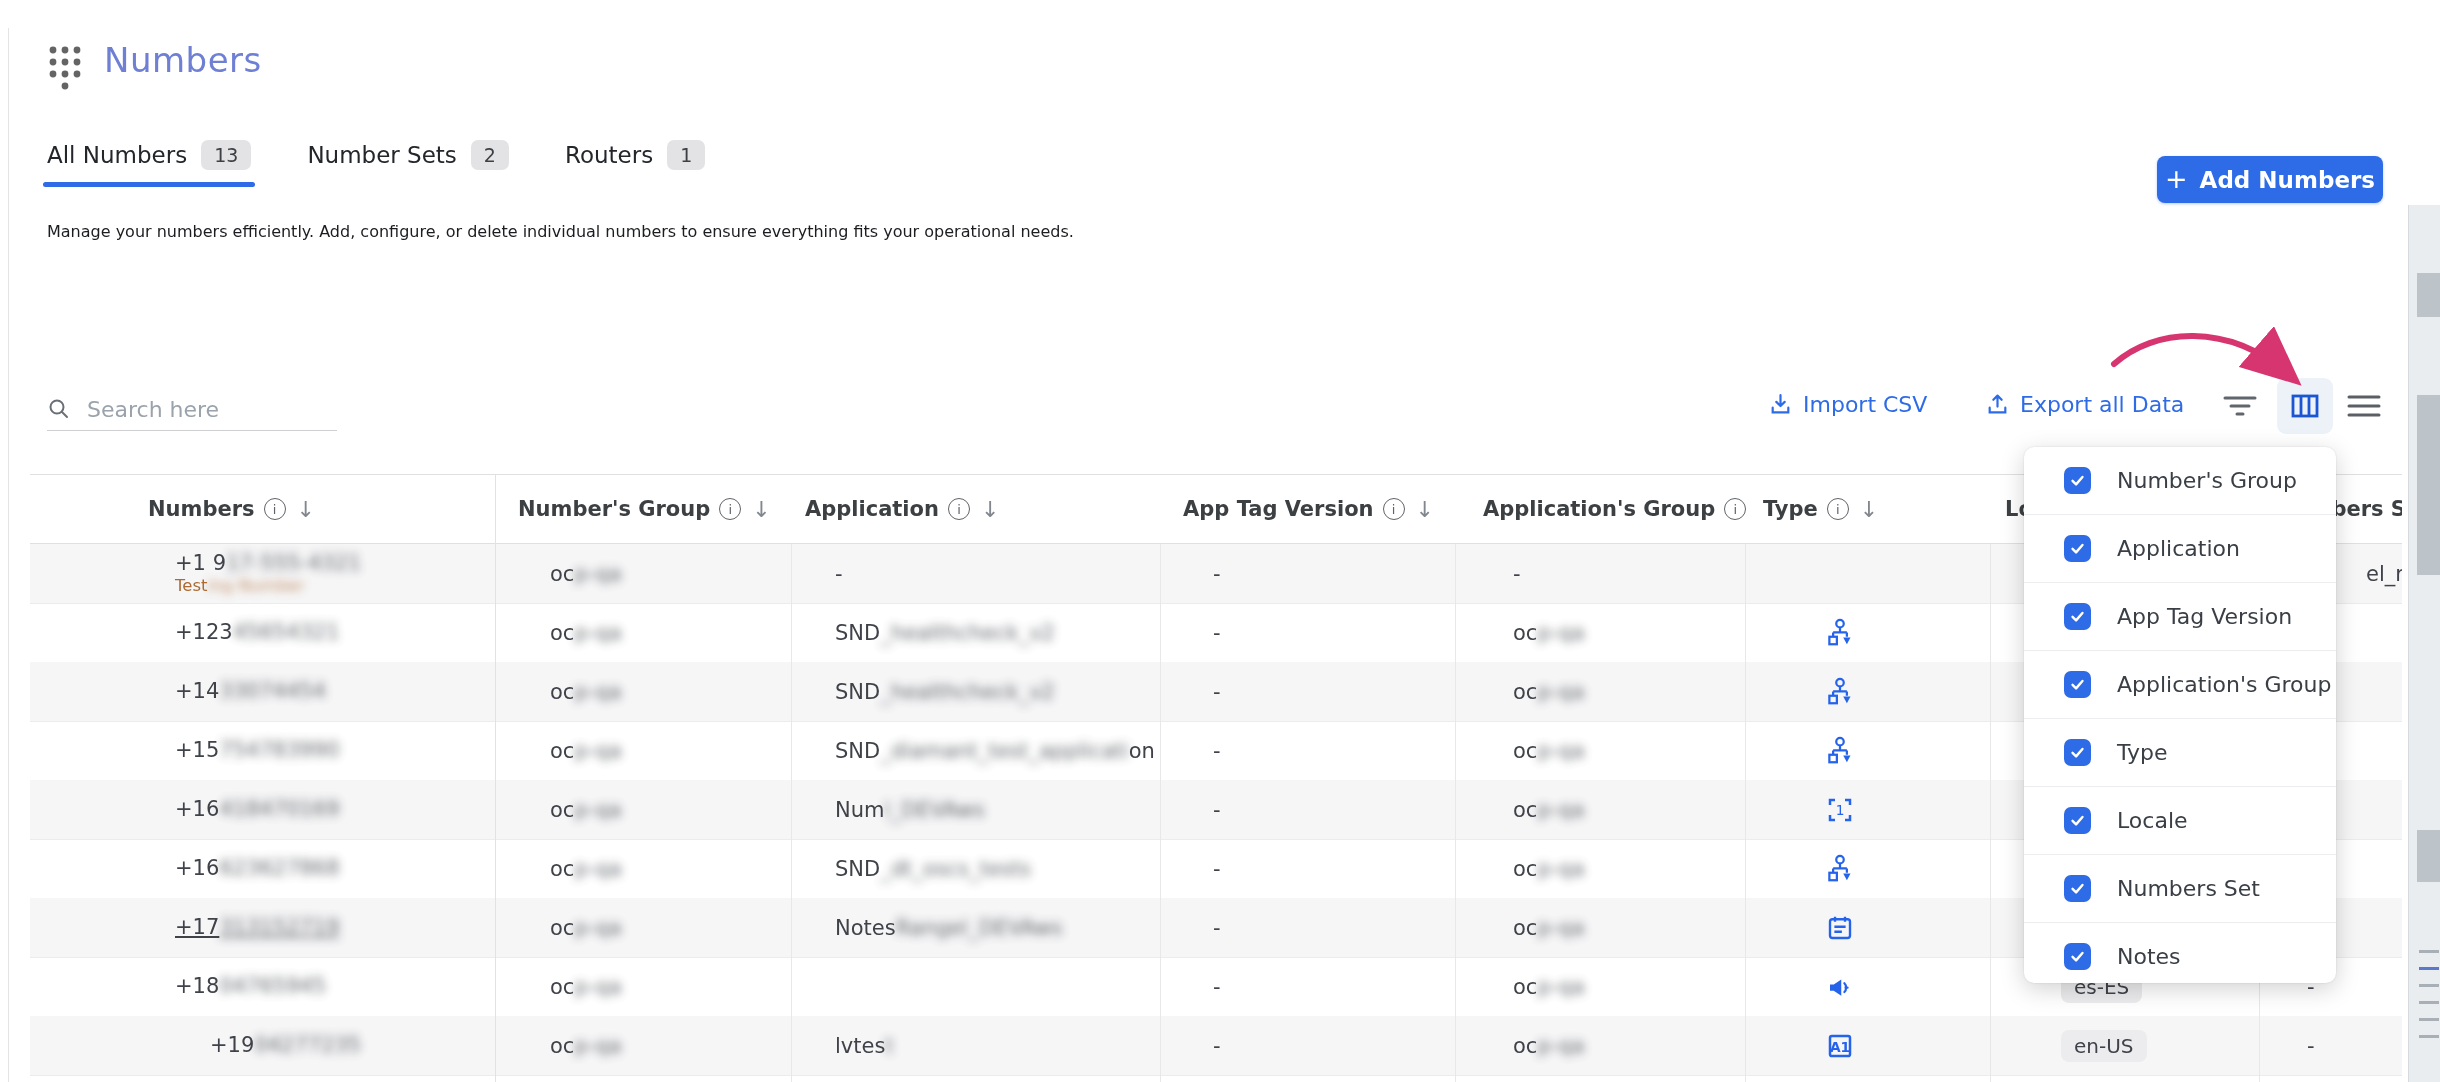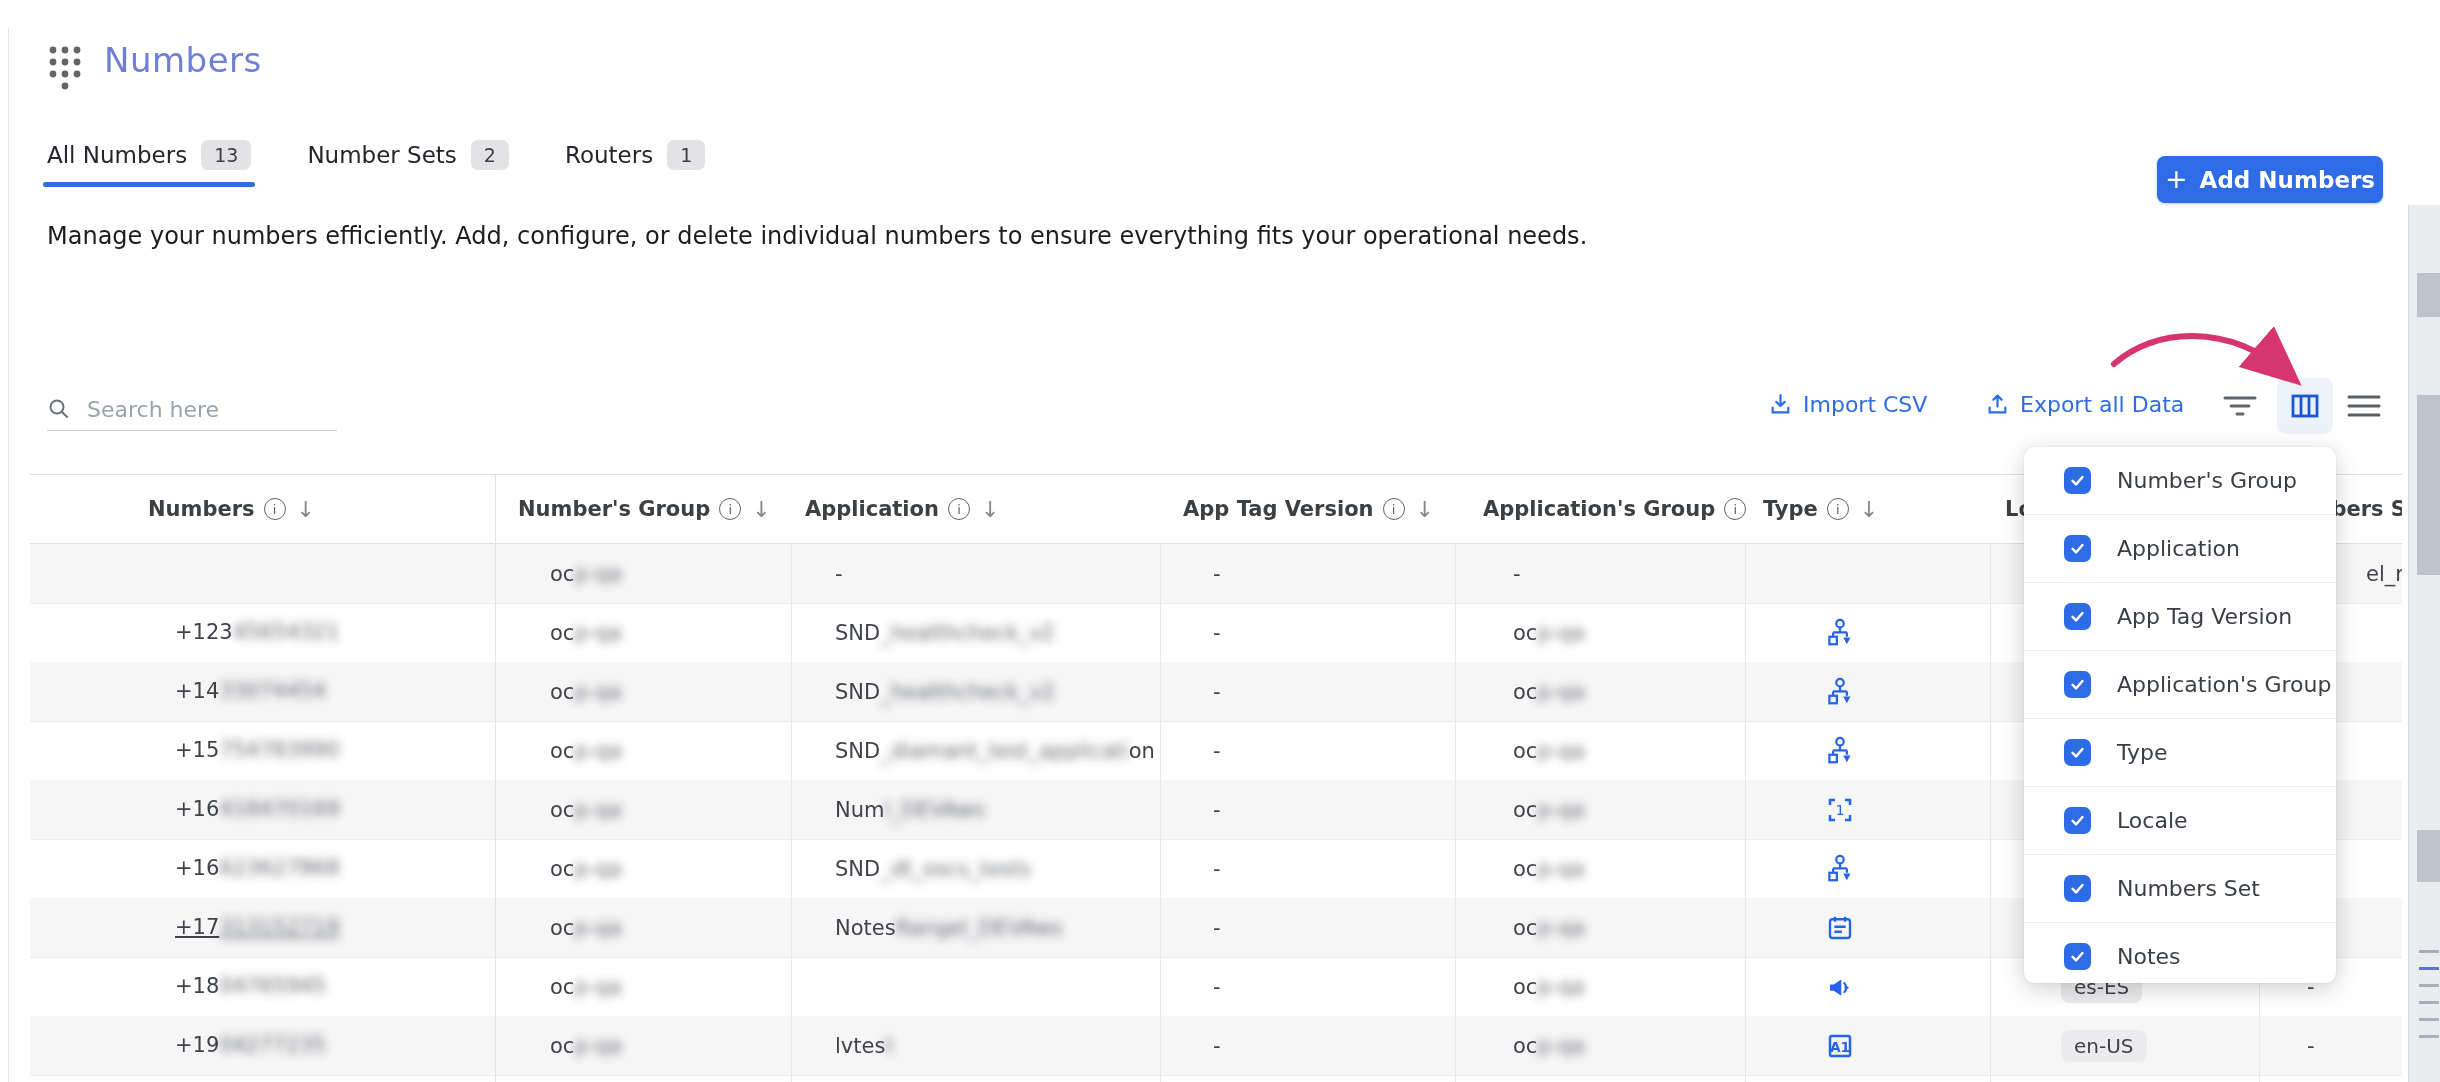--- a/index.html
+++ b/index.html
@@ -11,21 +11,21 @@
   
   #tabs{left:47px;top:140px;display:flex;gap:56px;align-items:center;}
   .tab{position:relative;display:flex;align-items:center;gap:14px;font-size:23px;color:#23262b;cursor:pointer;}
   .tab .badge{background:#e3e3e6;border-radius:7px;padding:4px 13px;font-size:19px;color:#3c3f44;}
   .tab.active::after{content:"";position:absolute;left:-4px;right:-4px;bottom:-17px;height:5px;border-radius:3px;background:#2e6be6;}
   
   #add-btn{left:2157px;top:156px;width:226px;height:47px;background:#2e6be6;border-radius:8px;color:#fff;
     display:flex;align-items:center;justify-content:center;gap:12px;font-size:23px;font-weight:600;cursor:pointer;
     box-shadow:0 1px 3px rgba(46,107,230,.35);}
   #add-btn .plus{font-size:27px;font-weight:400;margin-top:-2px;}
-  #description{left:47px;top:222px;font-size:24px;color:#1b1d20;}
+  #description{left:47px;top:222px;font-size:16px;color:#1b1d20;}
   
   #search{left:47px;top:388px;width:290px;height:42px;border-bottom:1.5px solid #cfcfd2;display:flex;align-items:center;gap:14px;}
   #search input{border:none;outline:none;font-size:22px;color:#5f6368;width:230px;background:transparent;
     font-family:"DejaVu Sans","Liberation Sans",sans-serif;}
   #search input::placeholder{color:#9aa3ab;}
   
   .linkbtn{display:flex;align-items:center;gap:10px;color:#2e6be6;font-size:22px;font-weight:500;cursor:pointer;}
   #import-btn{left:1768px;top:392px;}
   #export-btn{left:1985px;top:392px;}
   .toolicon{cursor:pointer;}
@@ -185,20 +185,30 @@
       </div>
       <div class="abs hcell" style="left: 2005px;">
         <span>Locale</span>
       </div>
       <div class="abs hcell" style="left: 2277px;">
         <span>Numbers Set</span>
       </div>
     </div>
   <div id="rows">
       <div class="row abs alt" style="top: 544px;">
+        <div class="cell" style="left: 145px; flex-direction: column; align-items: flex-start; justify-content: center;">
+          <div class="numline" style="display: flex;">
+            <span>+1 9</span>
+            <span class="blur">17-555-4321</span>
+          </div>
+          <div class="note" style="display: flex;">
+            <span>Test</span>
+            <span class="blur">ing Number</span>
+          </div>
+        </div>
         <div class="cell" style="left: 520px;">
           <span>oc</span>
           <span class="blur">p-qa</span>
         </div>
         <div class="cell" style="left: 805px;">
           <span>-</span>
         </div>
         <div class="cell" style="left: 1183px;">
           <span>-</span>
         </div>
@@ -431,21 +441,21 @@
         </div>
         <div class="cell" style="left: 2031px;">
           <span class="pill">es-ES</span>
         </div>
         <div class="cell" style="left: 2277px;">
           <span>-</span>
         </div>
       </div>
       <div class="row abs alt" style="top: 1016px;">
         <div class="cell" style="left: 145px; flex-direction: column; align-items: flex-start; justify-content: center;">
-          <div class="numline" style="display: flex;">
+          <div class="numline" style="display: flex; margin-left: 35px;">
             <span>+19</span>
             <span class="blur">04277235</span>
           </div>
         </div>
         <div class="cell" style="left: 520px;">
           <span>oc</span>
           <span class="blur">p-qa</span>
         </div>
         <div class="cell" style="left: 805px;">
           <span>lvtes</span>

